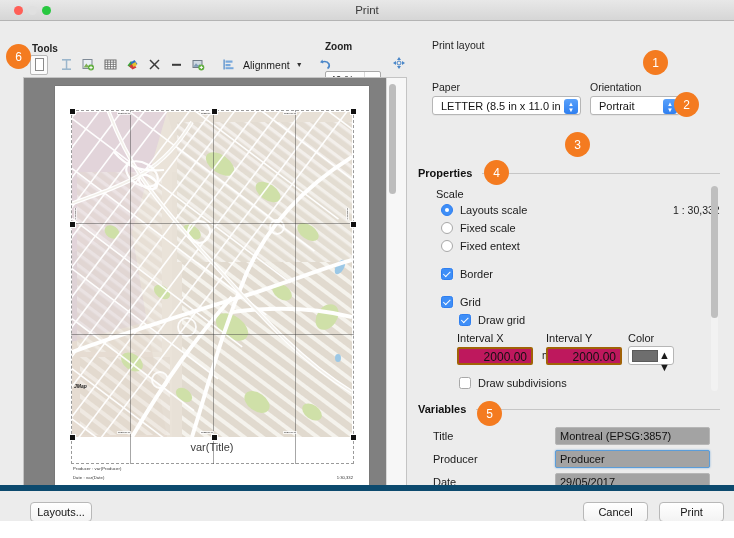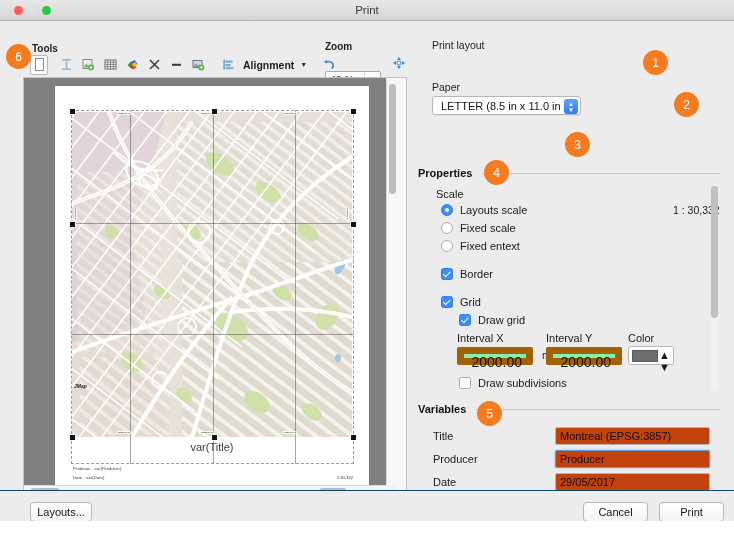--- a/index.html
+++ b/index.html
@@ -54,21 +54,21 @@
   }
 
   
   #toolbar-label {
     position: absolute; left: 32px; top: 22px;
     font-size: 10px; font-weight: bold; color: #222;
   }
   #toolbar {
     position: absolute; left: 30px; top: 33px;
     height: 21px;
-    display: flex; align-items: center; font-weight: bold;
+    display: flex; align-items: center;
   }
   .tool-btn {
     width: 20px; height: 19px;
     display: flex; align-items: center; justify-content: center;
     margin-right: 2px;
     border-radius: 2px;
   }
   .tool-btn.framed {
     border: 1px solid #b8b8b8;
     background: #fbfbfb;
@@ -323,23 +323,23 @@
   .check.on { background: #3e8ef7; border-color: #2f7ff0; }
   .check.on::after {
     content:""; width: 6px; height: 3px;
     border-left: 1.6px solid #fff; border-bottom: 1.6px solid #fff;
     transform: rotate(-45deg) translate(0px,-1px);
   }
   .row-label { font-size: 11px; color: #1a1a1a; }
 
   .num-field {
     width: 76px; height: 18px;
-    background: #86efac; border: 7px solid #a16207;
+    background: #be185d; border: 2px solid #a16207;
     border-radius: 2px; box-sizing: border-box;
-    font-size: 14px; text-align: right;
+    font-size: 12px; text-align: right;
     padding-right: 4px; line-height: 16px;
     color: #111;
   }
   .unit { font-size: 10.5px; color: #222; margin-left: 5px; }
 
   .color-swatch-combo {
     width: 46px; height: 19px;
     border: 1px solid #b6b6b6; border-radius: 3px;
     background: #fff; position: relative; box-sizing: border-box;
   }
@@ -350,37 +350,37 @@
     border: 1px solid #5a5a5a;
     box-sizing: border-box;
   }
 
   
   #variables { position: absolute; left: 0; top: 382px; width: 316px; }
   .var-row { display: flex; align-items: center; margin-bottom: 5px; }
   .var-label { width: 122px; font-size: 11px; color: #1a1a1a; }
   .var-input {
     flex: 1; height: 18px;
-    background: #c2410c; border: 1px solid #b6b6b6;
+    background: #a3a3a3; border: 1px solid #b6b6b6;
     border-radius: 2px; box-sizing: border-box;
     font-size: 11px; color: #111;
     padding-left: 4px; line-height: 16px;
     margin-right: 13px;
   }
   .var-input.focused {
     border: 1px solid #5b9dd9;
     box-shadow: 0 0 2px rgba(91,157,217,0.8);
   }
 
   
   #footer {
     position: absolute; left: 0; bottom: 0;
     width: 734px; height: 47px;
     background: #ececec;
-    border-top: 1px solid #0c4a6e;
+    border-top: 6px solid #0c4a6e;
   }
   .btn {
     height: 20px;
     border: 1px solid #b8b8b8;
     border-radius: 4px;
     background: linear-gradient(to bottom,#ffffff,#f3f3f3);
     font-size: 11px; color: #141414;
     display: flex; align-items: center; justify-content: center;
     box-sizing: border-box;
   }
@@ -683,20 +683,27 @@
       </div>
 
       <div style="position:absolute; left:14px; top:60px; width:149px;">
         <span class="field-label">Paper</span>
         <div class="combo">
           <span>LETTER  (8.5 in x 11.0 in )</span>
           <span class="stepper">▲<br>▼</span>
         </div>
       </div>
 
+      <div style="position:absolute; left:172px; top:60px; width:90px;">
+        <span class="field-label">Orientation</span>
+        <div class="combo">
+          <span>Portrait</span>
+          <span class="stepper">▲<br>▼</span>
+        </div>
+      </div>
 
 
       <div class="section-head" style="position:absolute; left:0px; top:146px; width:302px;">
         <span>Properties</span>
         <span class="rule"></span>
       </div>
 
       <div id="props-region">
         <div id="props-inner">
 

